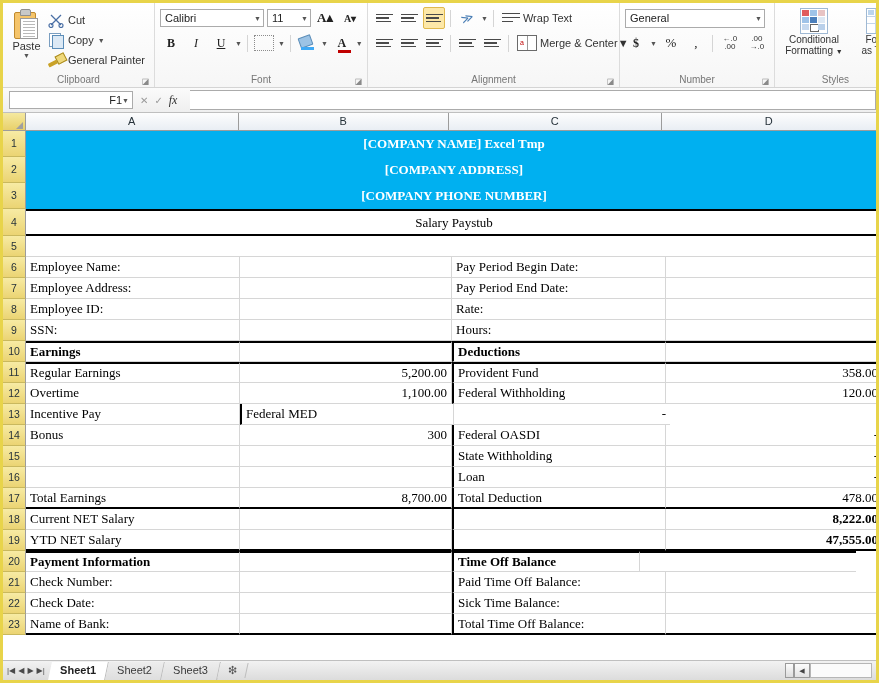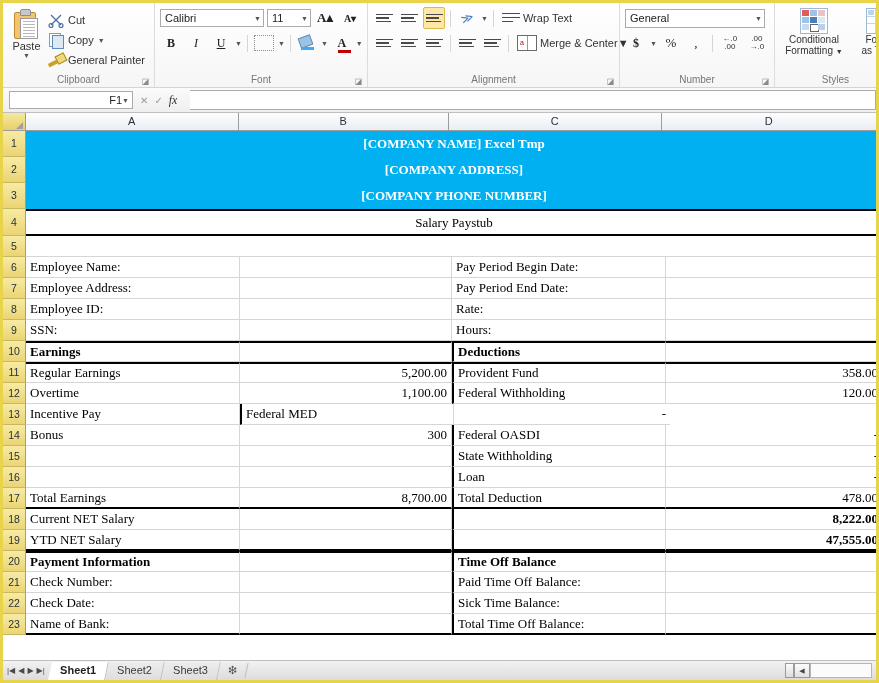--- a/index.html
+++ b/index.html
@@ -681,21 +681,21 @@
           </div>
           <div class="r" style="height: 21px;">
             <div class="c  bb" style="width: 214px;">YTD NET Salary</div>
             <div class="c  bb" style="width: 212px;"></div>
             <div class="c  bb bl" style="width: 214px;"></div>
             <div class="c right b nb bb" style="width: 216px;">47,555.00</div>
           </div>
           <div class="r" style="height: 21px;">
             <div class="c b bt" style="width: 214px;">Payment Information</div>
             <div class="c  bt" style="width: 212px;"></div>
-            <div class="c b bt bl" style="width: 214px;">Time Off Balance</div>
+            <div class="c b bt bl" style="width: 188px;">Time Off Balance</div>
             <div class="c  nb bt" style="width: 216px;"></div>
           </div>
           <div class="r" style="height: 21px;">
             <div class="c" style="width: 214px;">Check  Number:</div>
             <div class="c" style="width: 212px;"></div>
             <div class="c  bl" style="width: 214px;">Paid Time Off Balance:</div>
             <div class="c  nb" style="width: 216px;"></div>
           </div>
           <div class="r" style="height: 21px;">
             <div class="c" style="width: 214px;">Check Date:</div>

